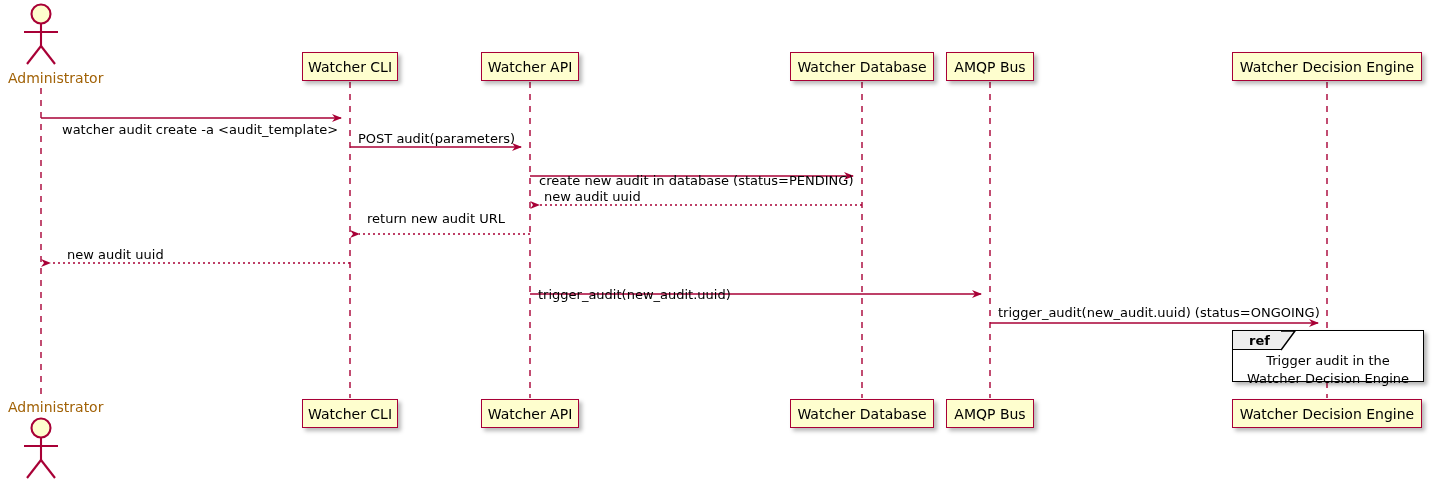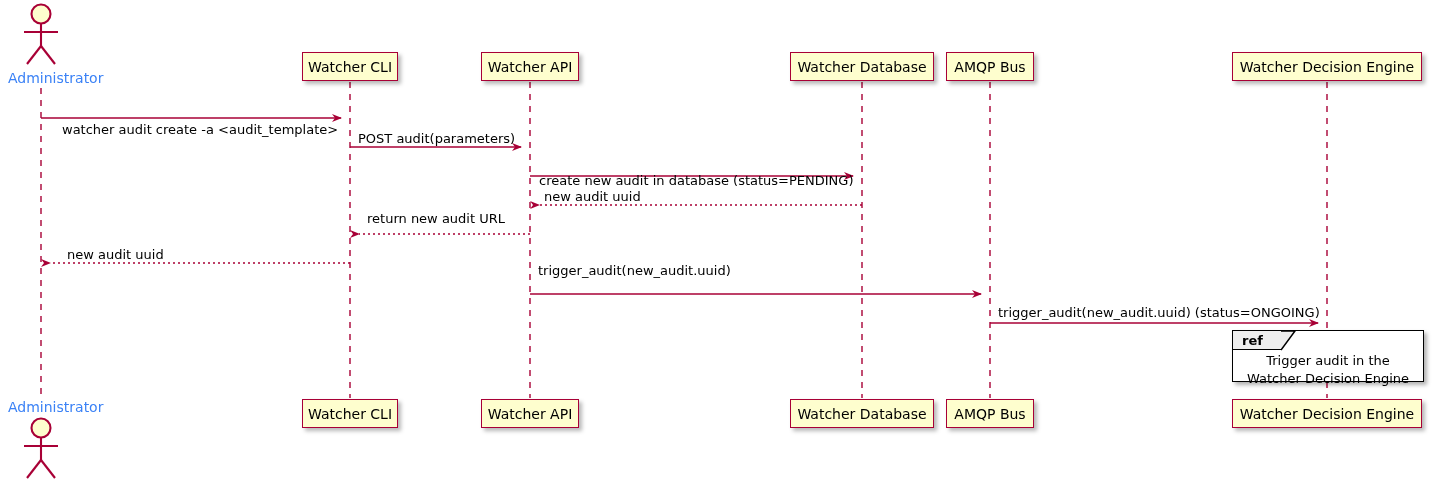--- a/index.html
+++ b/index.html
@@ -33,21 +33,21 @@
     display: flex;
     align-items: center;
     justify-content: center;
     white-space: nowrap;
     box-shadow: 3px 3px 4px rgba(0,0,0,0.28);
     height: 29px;
   }
   .actor-label {
     position: absolute;
     font-size: 14px;
-    color: #3b82f6;
+    color: #a16207;
     white-space: nowrap;
   }
   .msg-label {
     position: absolute;
     font-size: 13px;
     color: #000000;
     white-space: nowrap;
     line-height: 1;
   }
   .ref-box {
@@ -63,21 +63,21 @@
     top: 0;
     height: 19px;
     width: 62px;
     background: #EEEEEE;
     border-right: 1.5px solid #000000;
     border-bottom: 1.5px solid #000000;
     font-size: 13px;
     font-weight: bold;
     display: flex;
     align-items: center;
-    padding-left: 9px;
+    padding-left: 16px;
     box-sizing: border-box;
   }
   .ref-body {
     position: absolute;
     left: 0;
     top: 21px;
     width: 100%;
     text-align: center;
     font-size: 13px;
     line-height: 1.35;
@@ -170,21 +170,21 @@
   <div class="participant-box" style="left:1232px; top:399px; width:190px;">
     <span>Watcher Decision Engine</span>
   </div>
 
   <div class="msg-label" style="left:62px; top:103px;margin-top:20px;">watcher audit create -a &lt;audit_template&gt;</div>
   <div class="msg-label" style="left:358px; top:132px;">POST audit(parameters)</div>
   <div class="msg-label" style="left:539px; top:174px;">create new audit in database (status=PENDING)</div>
   <div class="msg-label" style="left:544px; top:190px;">new audit uuid</div>
   <div class="msg-label" style="left:367px; top:212px;">return new audit URL</div>
   <div class="msg-label" style="left:67px; top:248px;">new audit uuid</div>
-  <div class="msg-label" style="left:538px; top:264px;">trigger_audit(new_audit.uuid)</div>
+  <div class="msg-label" style="left:538px; top:288px;">trigger_audit(new_audit.uuid)</div>
   <div class="msg-label" style="left:998px; top:306px;text-align:center;">trigger_audit(new_audit.uuid) (status=ONGOING)</div>
 
   <div class="ref-box" style="left:1232px; top:330px; width:192px; height:52px;">
     <div class="ref-tab">
       <span>ref</span>
     </div>
     <svg style="position:absolute; left:48px; top:0; width:16px; height:20px;" viewBox="0 0 16 20">
       <path d="M0,0 L16,0 L16,19 L0,19 Z" fill="#FFFFFF" stroke="none"></path>
       <path d="M0,0 L14,0 L0,19" fill="#EEEEEE" stroke="#000000" stroke-width="1.5"></path>
     </svg>

